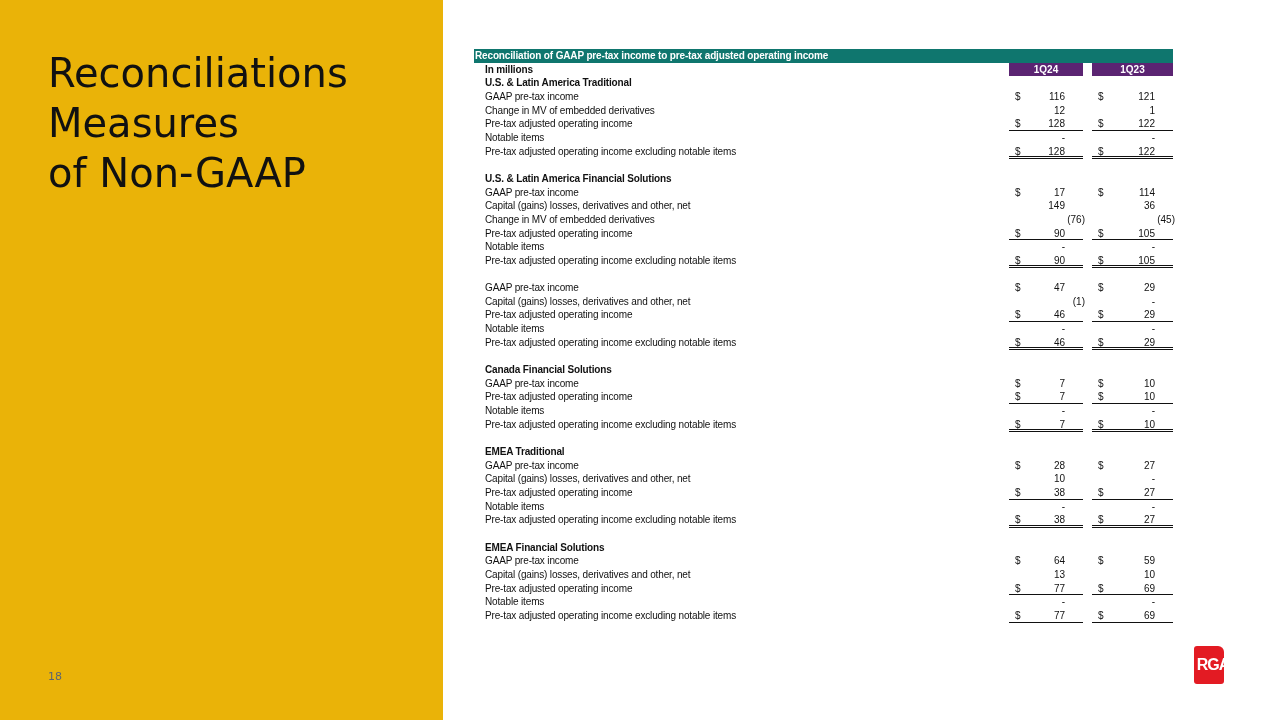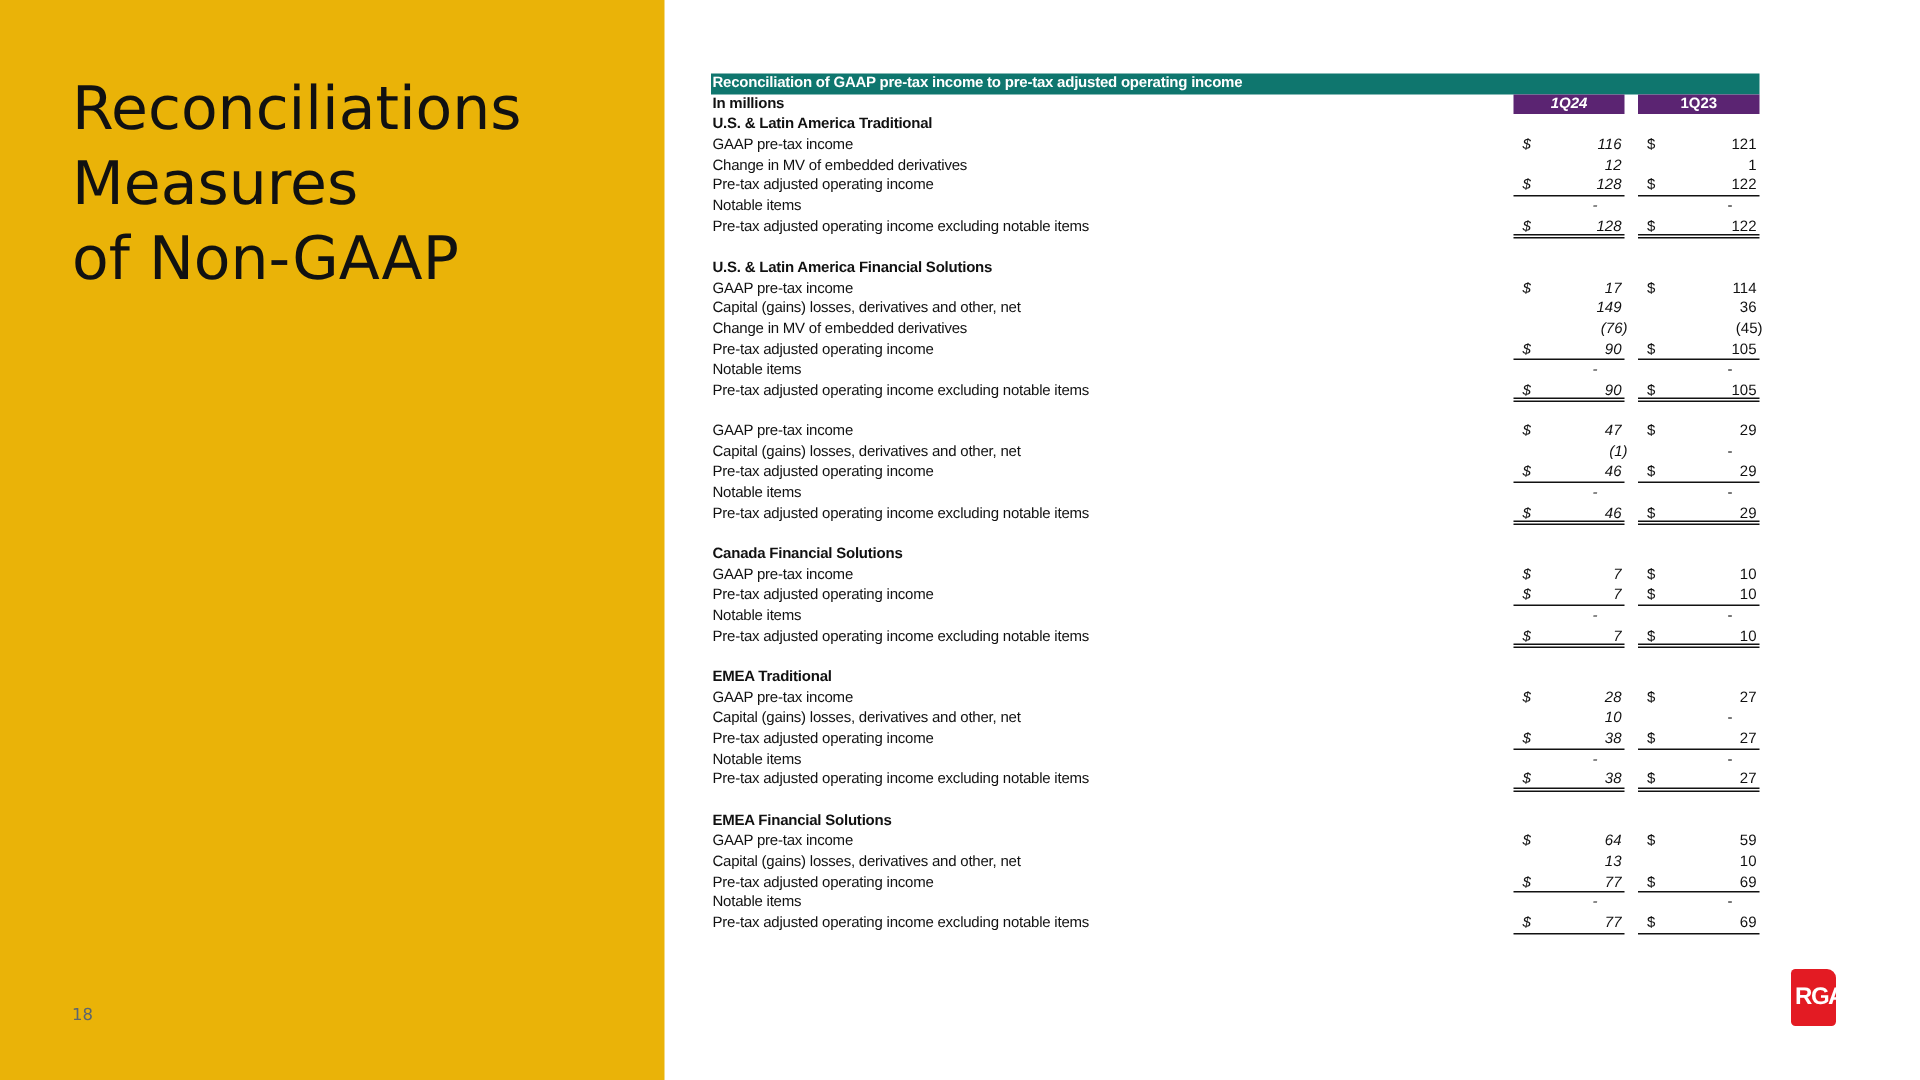--- a/index.html
+++ b/index.html
@@ -4,31 +4,31 @@
 <style>
   html, body { margin:0; padding:0; }
   body { width:1280px; height:720px; position:relative; overflow:hidden; background:#ffffff; font-family:"Liberation Sans", sans-serif; }
   .left { position:absolute; left:0; top:0; width:443px; height:720px; background:#eab308; }
   .title { position:absolute; left:48px; top:48px; font-family:"DejaVu Sans", sans-serif; font-size:40px; line-height:50px; color:#111111; font-weight:normal; letter-spacing:0px; margin:0; }
   .pagenum { position:absolute; left:48px; top:670px; font-size:11px; color:#5b6570; font-family:"DejaVu Sans", sans-serif; }
   .logo { position:absolute; left:1194px; top:646px; width:30px; height:38px; background:#e31b23; border-radius:3px 6px 3px 3px; color:#fff; font-family:"Liberation Sans", sans-serif; font-weight:bold; font-size:16px; line-height:38px; text-align:right; padding-right:0; letter-spacing:-1px; overflow:hidden; }
   .logo span { position:relative; left:0; display:block; width:38px; text-align:center; }
   .tbl { position:absolute; left:474px; top:49px; width:699px; font-family:"Liberation Sans", sans-serif; font-size:10px; color:#111; }
   .row { position:relative; height:13.67px; line-height:13.67px; }
-  .row .lbl { position:absolute; left:1px; top:0; white-space:nowrap; letter-spacing:-0.15px; }
+  .row .lbl { position:absolute; left:11px; top:0; white-space:nowrap; letter-spacing:-0.15px; }
   .row.hdr { background:#0f766e; color:#fff; font-weight:bold; }
   .row.hdr .lbl { left:1px; }
   .row.sec .lbl { font-weight:bold; }
   .row.units .lbl { font-weight:bold; }
   .colhdr { position:absolute; top:0; height:13.67px; background:#5b2472; color:#fff; font-weight:bold; text-align:center; }
-  .c1 { left:535px; width:74px;font-style:italic; }
+  .c1 { left:535px; width:74px; }
   .c2 { left:618px; width:81px; }
   .cell { position:absolute; top:0; height:12.6px; }
   .cell .dol { position:absolute; left:6px; top:0; }
-  .cell .val { position:absolute; right:2px; top:0; }
+  .cell .val { position:absolute; right:18px; top:0; }
   .cell .val.paren { right:-2px; }
   .cell.underline { border-bottom:1px solid #111; }
   .cell.dbl { border-bottom:3px double #111; height:11.6px; }
   .cell.dash .val { right:18px; }
 </style>
 </head>
 <body>
 
 <div class="left">
   <h1 class="title">

